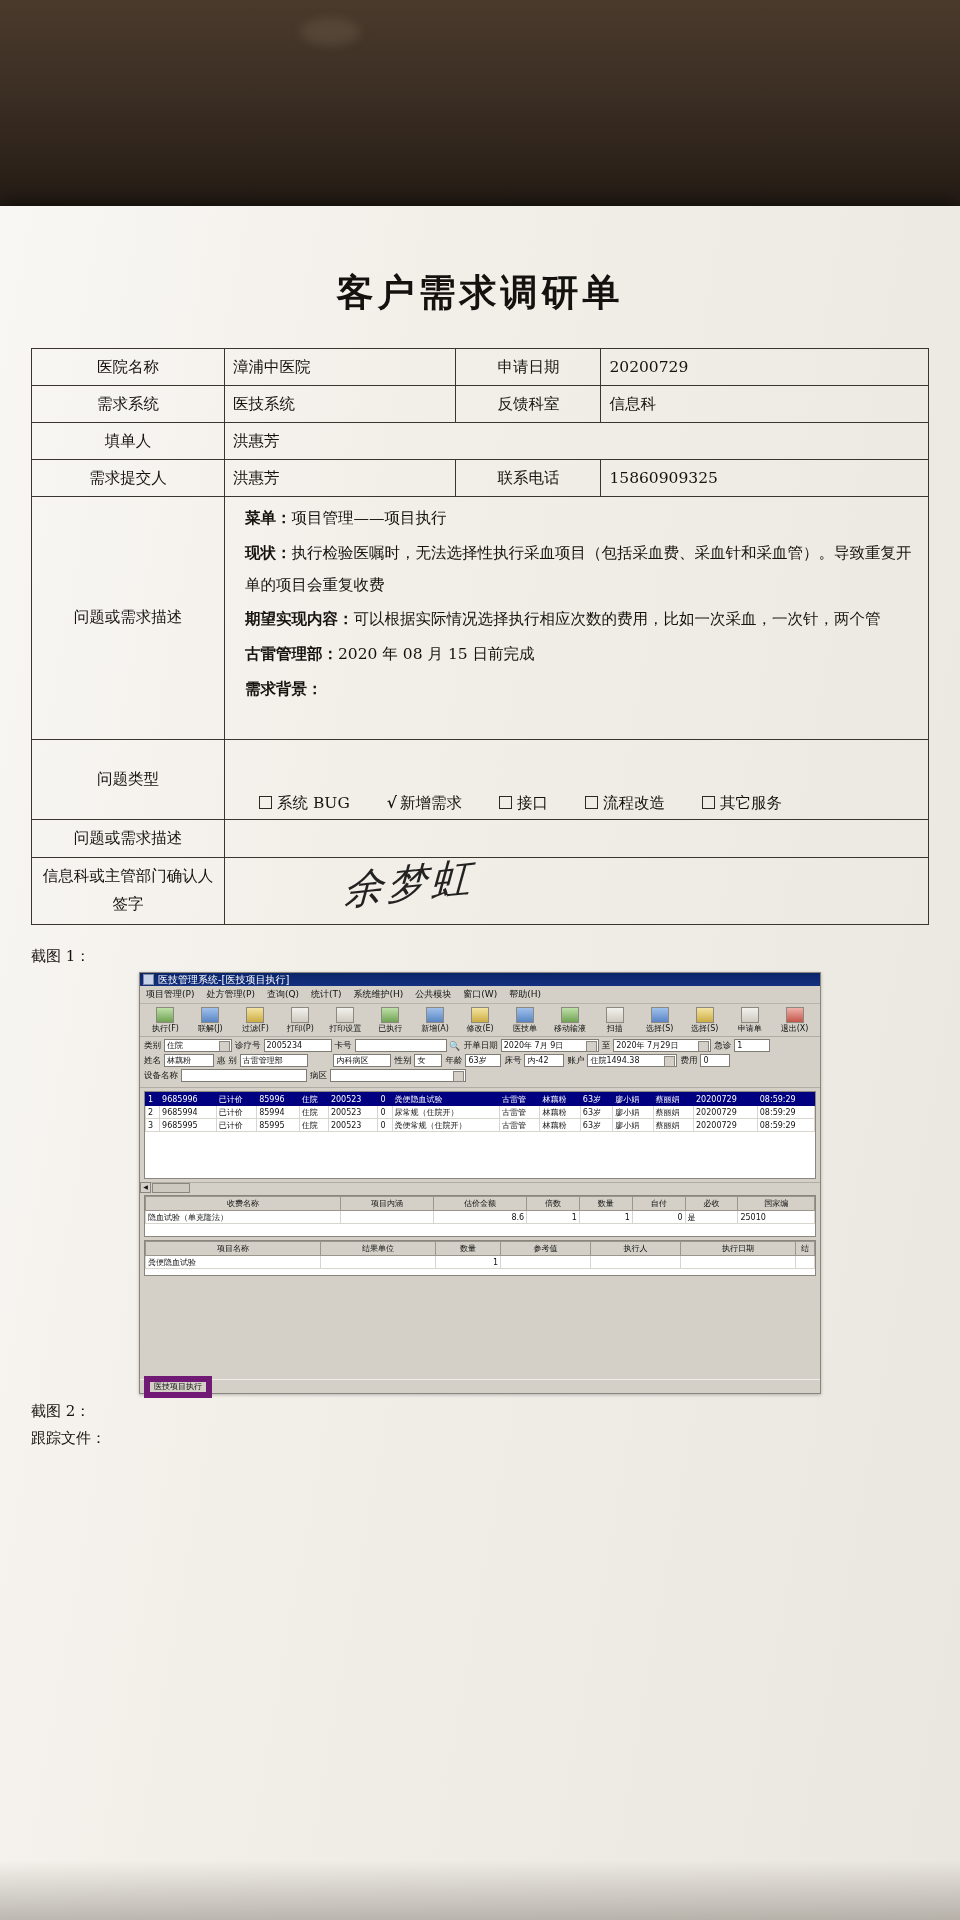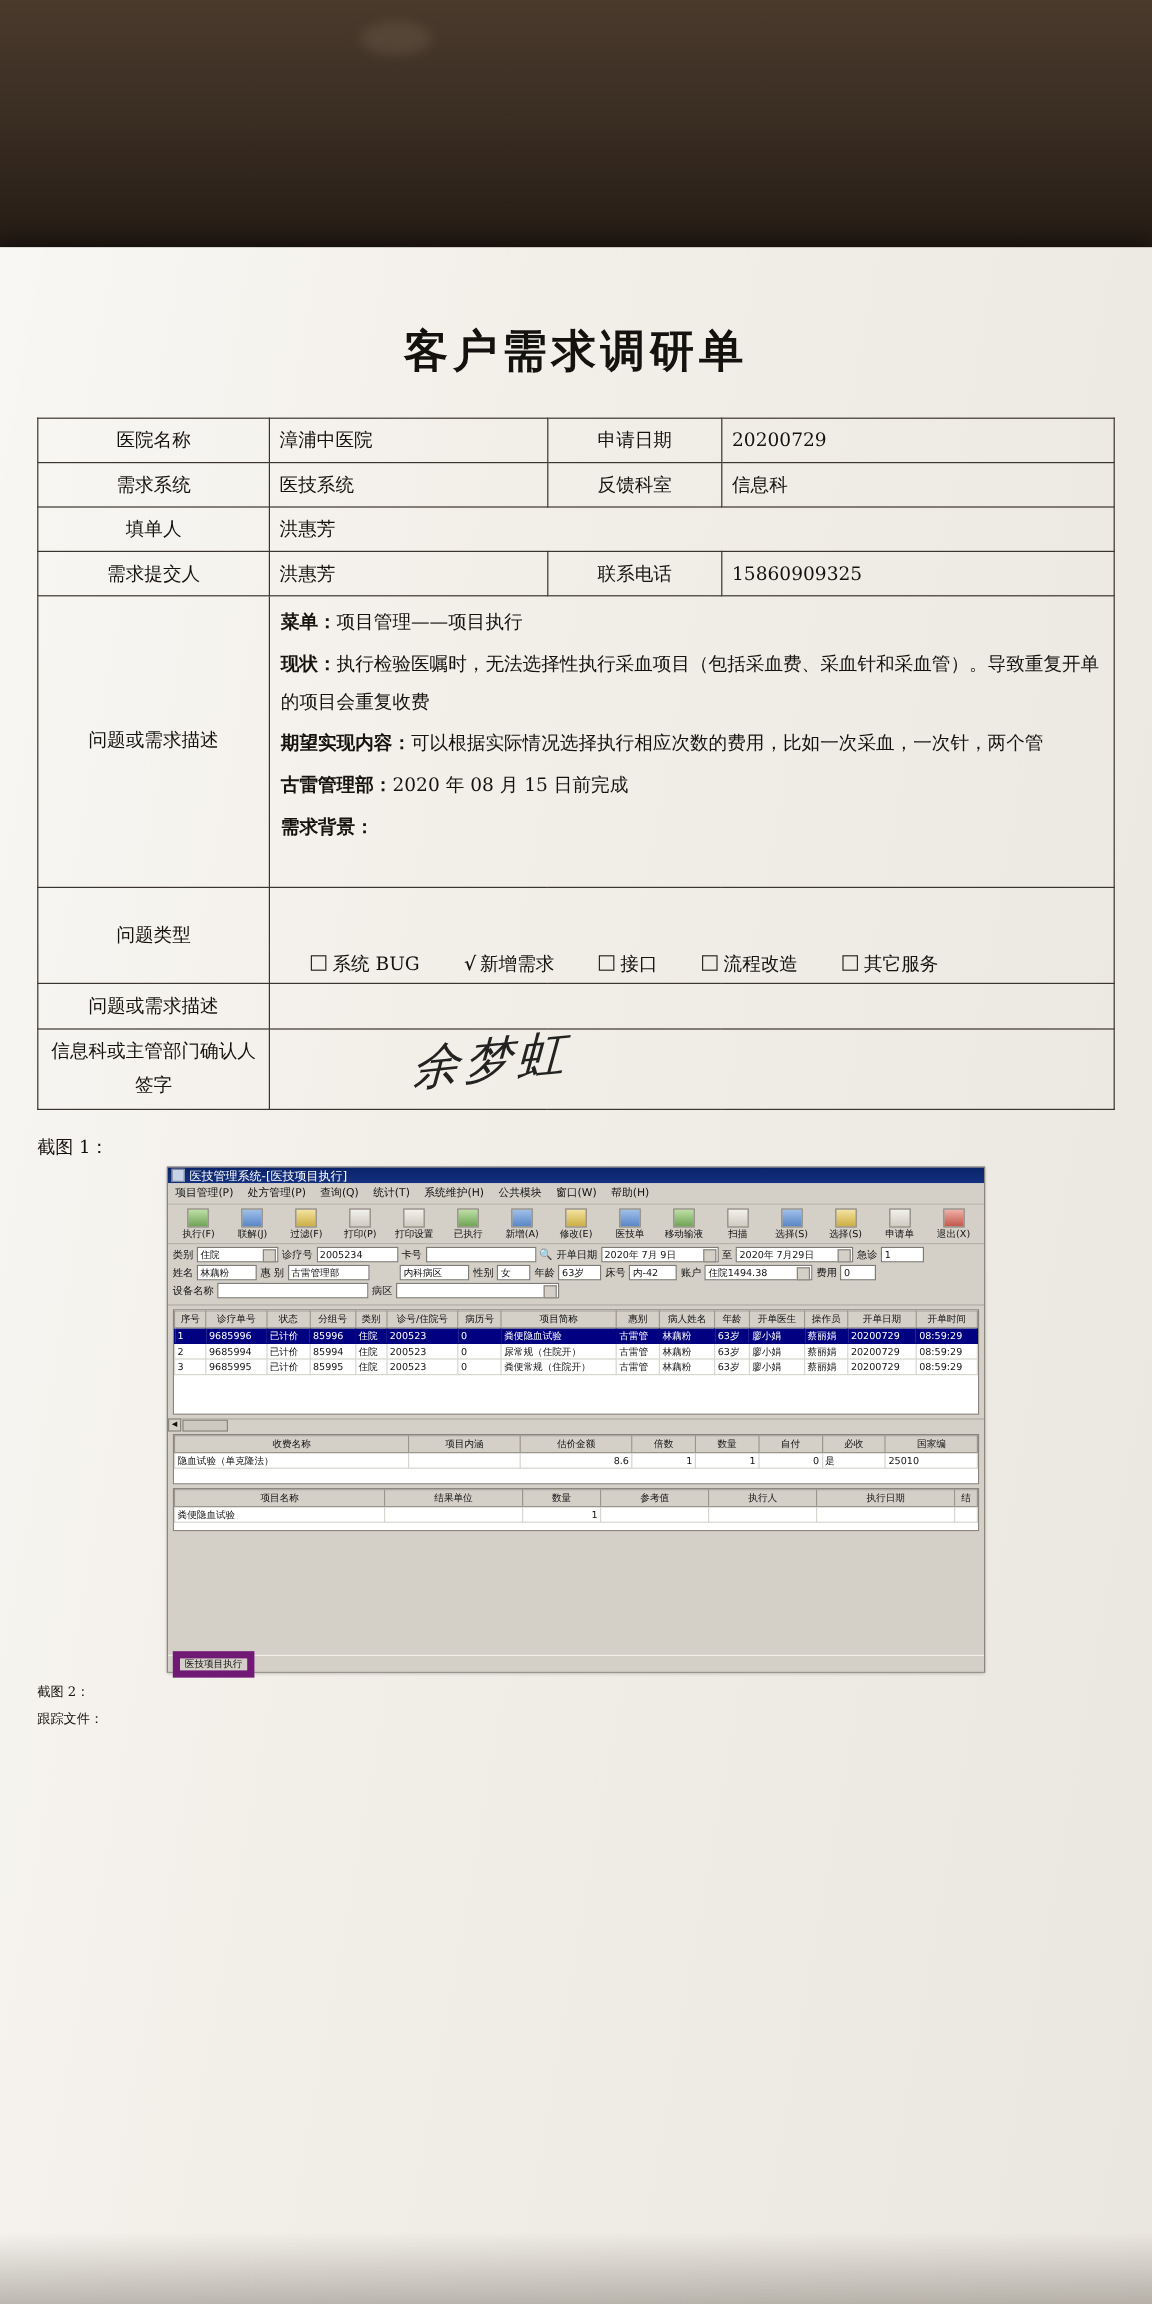--- a/index.html
+++ b/index.html
@@ -50,21 +50,21 @@
     font-size:15.5px;color:#16130f;
   }
   table.form td{
     border:1px solid #3a352e;padding:5px 8px;vertical-align:middle;height:26px;
   }
   td.lbl{text-align:center;width:128px;white-space:nowrap;}
   td.val{padding-left:10px;}
   td.lbl2{text-align:center;width:128px;white-space:nowrap;}
   .desc-label{text-align:center;width:64px;line-height:1.9;}
   .desc-body{padding:8px 10px 14px 10px;line-height:2.05;}
-  .desc-body .row{margin:0 0 2px 1px;}
+  .desc-body .row{margin:0 0 2px 12px;}
   .desc-body .k{font-weight:700;}
   .type-row td{height:40px;}
   .types{display:flex;gap:37px;align-items:center;padding-left:26px;margin-top:48px;}
   .types .opt{white-space:nowrap;}
   .box{display:inline-block;width:11px;height:11px;border:1px solid #2d2a24;margin-right:5px;vertical-align:-1px;}
   .check{display:inline-block;margin-right:3px;font-weight:700;}
   .tall td{height:96px;}
   .sign-row td{height:74px;}
   .sign-label{text-align:center;width:176px;line-height:1.8;}
   .sign-area{position:relative;}
@@ -72,21 +72,21 @@
     position:absolute;left:118px;top:-2px;
     font-family:"DejaVu Serif","Liberation Serif",serif;
     font-size:40px;font-style:italic;color:#111;
     transform:rotate(-6deg) skewX(-8deg);letter-spacing:4px;opacity:.92;
   }
   
   .cap{
     width:898px;margin:22px auto 6px auto;
     font-family:"DejaVu Serif","Liberation Serif",serif;font-size:15px;color:#15120e;
   }
-  .cap2{width:898px;margin:8px auto 0 auto;font-family:"DejaVu Serif","Liberation Serif",serif;font-size:11px;color:#15120e;}
+  .cap2{width:898px;margin:8px auto 0 auto;font-family:"DejaVu Serif","Liberation Serif",serif;font-size:15px;color:#15120e;}
   
   .app{
     width:680px;margin:0 auto;background:#d4d0c8;border:1px solid #8a867e;
     font-family:"DejaVu Sans","Liberation Sans",sans-serif;font-size:8.5px;color:#111;
     box-shadow:0 1px 3px rgba(0,0,0,.25);
   }
   .app .titlebar{
     height:13px;background:linear-gradient(180deg,#0a246a,#14307f);
     color:#fff;font-size:10px;display:flex;align-items:center;gap:4px;padding:0 3px;
   }
@@ -297,37 +297,20 @@
           <span>设备名称</span>
           <span class="fld" style="width:120px"></span>
           <span>病区</span>
           <span class="fld dd" style="width:120px"></span>
         </div>
       </div>
 
       <div class="gridwrap tall">
         <table class="grid">
           <tbody>
-              <tr>
-            <th>序号</th>
-            <th>诊疗单号</th>
-            <th>状态</th>
-            <th>分组号</th>
-            <th>类别</th>
-            <th>诊号/住院号</th>
-            <th>病历号</th>
-            <th>项目简称</th>
-            <th>惠别</th>
-            <th>病人姓名</th>
-            <th>年龄</th>
-            <th>开单医生</th>
-            <th>操作员</th>
-            <th>开单日期</th>
-            <th>开单时间</th>
-          </tr>
           <tr class="sel">
             <td>1</td>
             <td>9685996</td>
             <td>已计价</td>
             <td>85996</td>
             <td>住院</td>
             <td>200523</td>
             <td>0</td>
             <td>粪便隐血试验</td>
             <td>古雷管</td>

